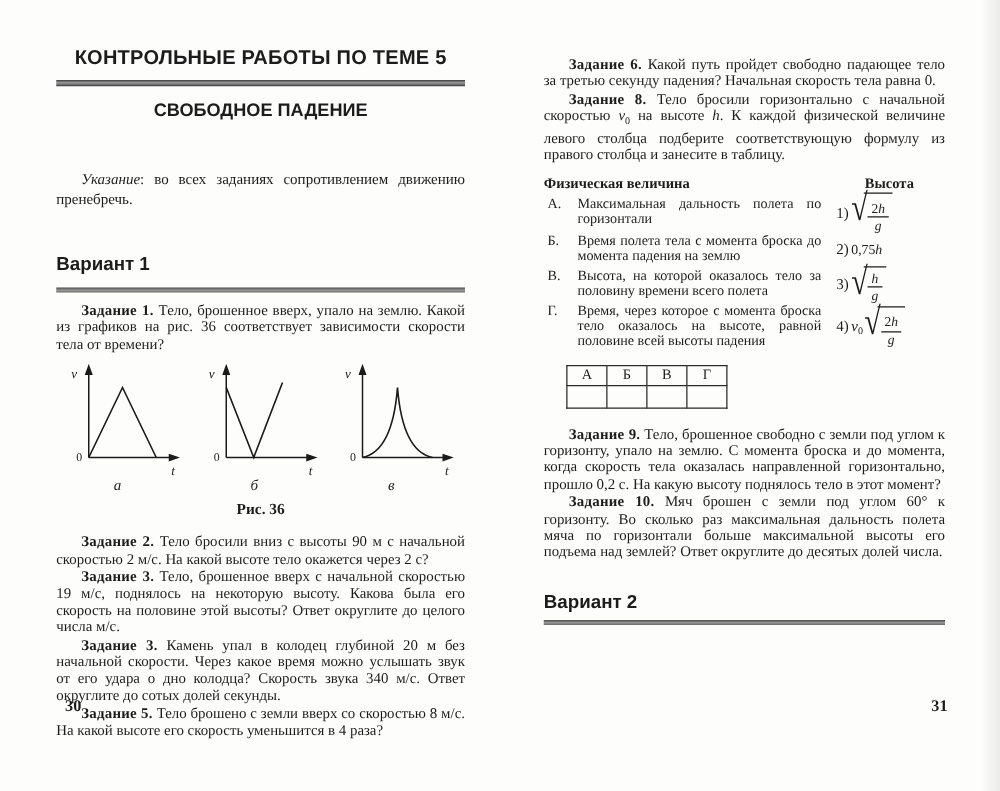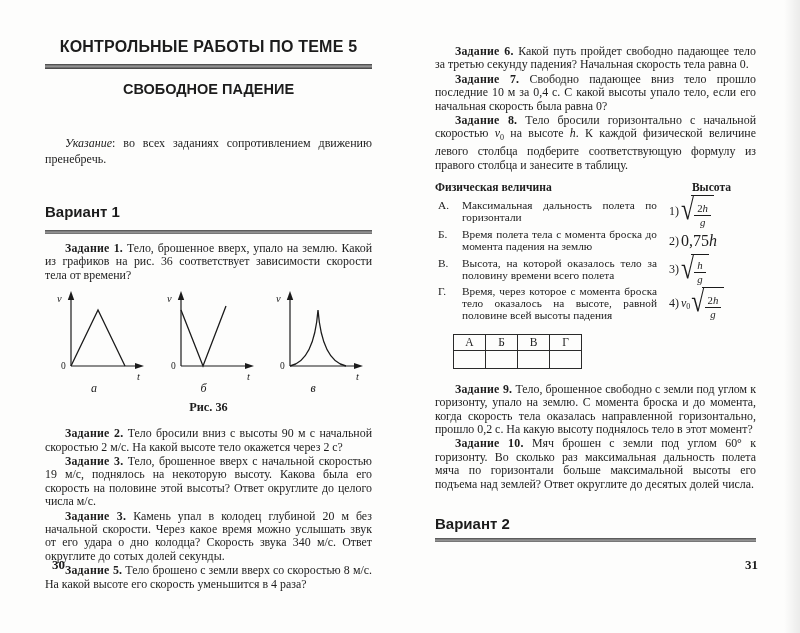--- a/index.html
+++ b/index.html
@@ -73,21 +73,21 @@
   
   .match-head{display:flex;margin-top:9px;font-weight:bold;font-size:11.6px;}
   .mh-left{width:232px;text-align:left;}
   .mh-right{flex:1;text-align:center;}
   .match-row{display:flex;align-items:center;margin-top:1px;}
   .mi{width:232px;display:flex;font-size:11.3px;line-height:11.9px;text-align:justify;}
   .ml{width:24px;flex:none;padding-left:3px;}
   .mt{flex:1;padding-right:10px;}
   .mf{flex:1;display:flex;justify-content:flex-start;align-items:center;padding-left:2px;}
   .fnum{font-size:12px;margin-right:2px;}
-  .fplain{font-size:16px;}
+  .fplain{font-size:11px;}
   .sqrt{display:inline-flex;align-items:flex-start;}
   .rad{font-size:24px;line-height:0.92;transform:scaleY(1.28);transform-origin:50% 12%;}
   .radicand{border-top:1.4px solid #1b1b1b;margin-left:-3px;padding:2px 3px 0 3px;}
   .frac{display:inline-flex;flex-direction:column;align-items:center;font-size:10.8px;line-height:1.12;}
   .fr-t{display:inline-flex;border-bottom:1px solid #1b1b1b;padding:0 3px .5px 3px;}
   .fr-b{padding-top:.5px;}
   .fpre{display:inline-flex;align-items:center;margin-right:1px;font-size:12px;}
   .fpre sub{font-size:8px;line-height:1;margin-top:6px;}
 
   .answer-table{
@@ -166,21 +166,20 @@
     <div class="figcap">Рис. 36</div>
 
     <p class="task" style="margin-top:12px;"><b>Задание 2.</b> <span>Тело бросили вниз с высоты 90 м с начальной скоростью 2 м/с. На какой высоте тело окажется через 2 с?</span></p>
     <p class="task"><b>Задание 3.</b> <span>Тело, брошенное вверх с начальной скоростью 19 м/с, поднялось на некоторую высоту. Какова была его скорость на половине этой высоты? Ответ округлите до целого числа м/с.</span></p>
     <p class="task"><b>Задание 3.</b> <span>Камень упал в колодец глубиной 20 м без начальной скорости. Через какое время можно услышать звук от его удара о дно колодца? Скорость звука 340 м/с. Ответ округлите до сотых долей секунды.</span></p>
     <p class="task"><b>Задание 5.</b> <span>Тело брошено с земли вверх со скоростью 8 м/с. На какой высоте его скорость уменьшится в 4 раза?</span></p>
   </section>
 
   <section class="page right">
     <p class="task" style="margin-top:45px;"><b>Задание 6.</b> <span>Какой путь пройдет свободно падающее тело за третью секунду падения? Начальная скорость тела равна 0.</span></p>
-    <p class="task"><b>Задание 7.</b> <span>Свободно падающее вниз тело прошло последние 10 м за 0,4 с. С какой высоты упало тело, если его начальная скорость была равна 0?</span></p>
     <p class="task"><b>Задание 8.</b> <span>Тело бросили горизонтально с начальной скоростью </span><i>v</i><sub style="font-size:8px">0</sub><span> на высоте </span><i>h</i><span>. К каждой физической величине левого столбца подберите соответствующую формулу из правого столбца и занесите в таблицу.</span></p>
 
     <div class="match-head">
       <div class="mh-left">Физическая величина</div>
       <div class="mh-right">Высота</div>
     </div>
 
     <div class="match-row">
       <div class="mi">
         <span class="ml">А.</span>

